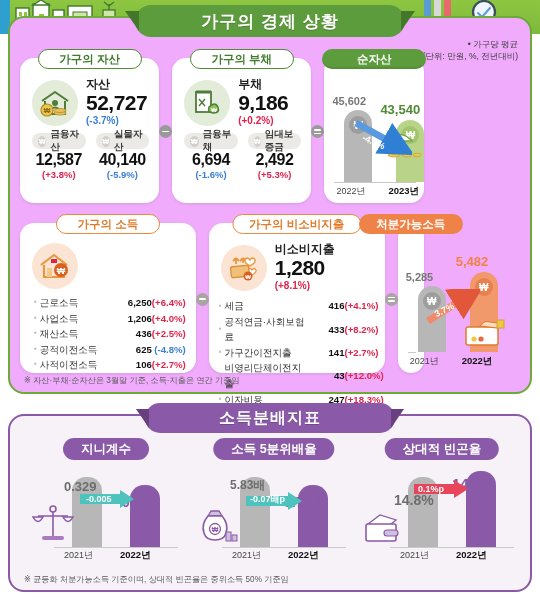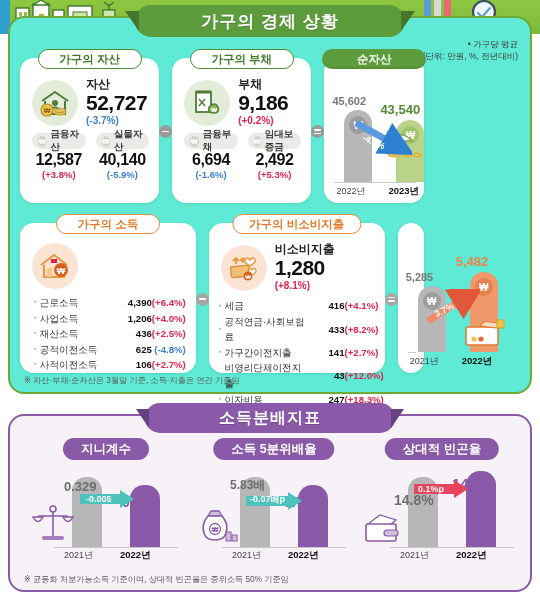--- a/index.html
+++ b/index.html
@@ -15,21 +15,21 @@
     position: absolute; left: 0; top: 0; width: 540px; height: 34px;
     background: #8cc63f;
     background: linear-gradient(#8ec641, #7db93a);
   }
   #skyline { position: absolute; left: 8px; top: 0; height: 34px; }
   #topright-deco { position: absolute; right: 8px; top: 0; height: 34px; }
   #blue-strip { position:absolute; left:0; top:0; width:10px; height:34px; background:#2f9fd0;}
   
   #section1 {
     position: absolute; left: 8px; top: 16px; width: 524px; height: 378px;
-    background: #5eead4;
+    background: #f0abfc;
     border: 2px solid #6ba939;
     border-radius: 16px;
   }
   #section1-title {
     position: absolute; left: 50%; transform: translateX(-50%); top: -13px;
     width: 270px; height: 32px;
     background: #5d9c3c;
     border-radius: 16px;
     color: #ffffff; font-weight: bold; font-size: 17px;
     display: flex; align-items: center; justify-content: center;
@@ -363,21 +363,21 @@
             <rect x="9" y="18" width="5" height="9" fill="#f2c98a"></rect>
             <circle cx="23" cy="20" r="7" fill="#d9601f"></circle>
             <text x="23" y="24" font-size="9" text-anchor="middle" fill="#fff" font-weight="bold">₩</text>
           </svg>
         </div>
       </div>
       <div class="detail-list">
         <div class="detail-row">
             <span class="dot">▪</span>
             <span class="nm">근로소득</span>
-            <span class="vl">4,390</span>
+            <span class="vl">6,250</span>
             <span class="pc up">(+6.4%)</span>
           </div>
         <div class="detail-row">
             <span class="dot">▪</span>
             <span class="nm">사업소득</span>
             <span class="vl">1,206</span>
             <span class="pc up">(+4.0%)</span>
           </div>
         <div class="detail-row">
             <span class="dot">▪</span>
@@ -461,20 +461,21 @@
     </div>
 
     <div class="op">
       <div class="op-circle equals orange">
           <i class="bar1"></i>
           <i class="bar2"></i>
         </div>
     </div>
 
     <div class="panel p-right">
+      <div class="panel-title solid-orange">처분가능소득</div>
       <div class="chart">
         <div class="axis"></div>
         <div class="bar gray" style="left:20px; height:66px;">
           <div class="coin on-gray">₩</div>
         </div>
         <div class="bar orange" style="left:72px; height:80px;">
           <div class="coin on-orange">₩</div>
         </div>
         <svg style="position:absolute;left:66px;bottom:26px;" width="46" height="30" viewBox="0 0 46 30">
           <rect x="2" y="10" width="32" height="18" rx="2" fill="#fff" stroke="#e07b2c" stroke-width="1.5"></rect>

